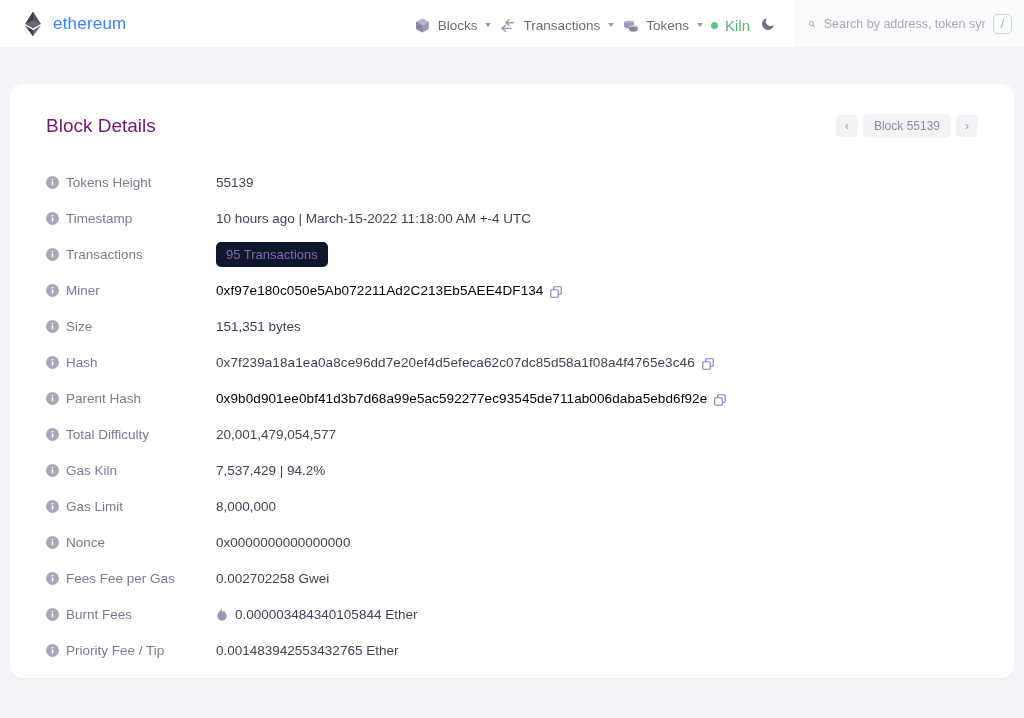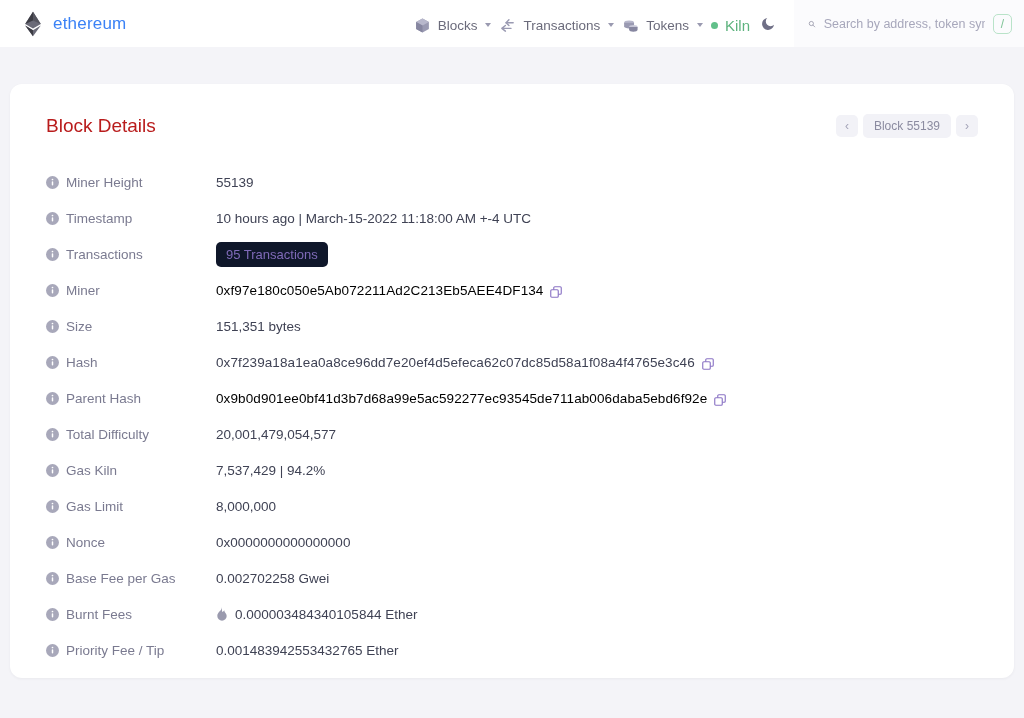--- a/index.html
+++ b/index.html
@@ -126,21 +126,21 @@
     box-shadow: 0 1px 3px rgba(30,30,60,.05);
   }
   .card-head {
     display: flex;
     align-items: center;
     justify-content: space-between;
     padding: 6px 8px 0 8px;
   }
   .card-title {
     font-size: 19px;
-    color: #b91c1c;
+    color: #701a75;
     font-weight: normal;
     margin: 0;
   }
   .block-nav {
     display: flex;
     align-items: center;
     gap: 5px;
   }
   .pager-btn {
     width: 22px; height: 22px;
@@ -287,21 +287,21 @@
   </div>
 
   <div class="details" id="details-list">
       <div class="row">
         <div class="row-label">
           <svg class="info-ico" viewBox="0 0 16 16">
             <circle cx="8" cy="8" r="8" fill="#a8a8ba"></circle>
             <rect x="7.1" y="6.6" width="1.8" height="5" rx=".9" fill="#ffffff"></rect>
             <circle cx="8" cy="4.3" r="1.05" fill="#ffffff"></circle>
           </svg>
-          <span>Miner Height</span>
+          <span>Tokens Height</span>
         </div>
         <div class="row-value">
           <span>55139</span>
         </div>
       </div>
       <div class="row">
         <div class="row-label">
           <svg class="info-ico" viewBox="0 0 16 16">
             <circle cx="8" cy="8" r="8" fill="#a8a8ba"></circle>
             <rect x="7.1" y="6.6" width="1.8" height="5" rx=".9" fill="#ffffff"></rect>
@@ -448,21 +448,21 @@
           <span>0x0000000000000000</span>
         </div>
       </div>
       <div class="row">
         <div class="row-label">
           <svg class="info-ico" viewBox="0 0 16 16">
             <circle cx="8" cy="8" r="8" fill="#a8a8ba"></circle>
             <rect x="7.1" y="6.6" width="1.8" height="5" rx=".9" fill="#ffffff"></rect>
             <circle cx="8" cy="4.3" r="1.05" fill="#ffffff"></circle>
           </svg>
-          <span>Base Fee per Gas</span>
+          <span>Fees Fee per Gas</span>
         </div>
         <div class="row-value">
           <span>0.002702258 Gwei</span>
         </div>
       </div>
       <div class="row">
         <div class="row-label">
           <svg class="info-ico" viewBox="0 0 16 16">
             <circle cx="8" cy="8" r="8" fill="#a8a8ba"></circle>
             <rect x="7.1" y="6.6" width="1.8" height="5" rx=".9" fill="#ffffff"></rect>

